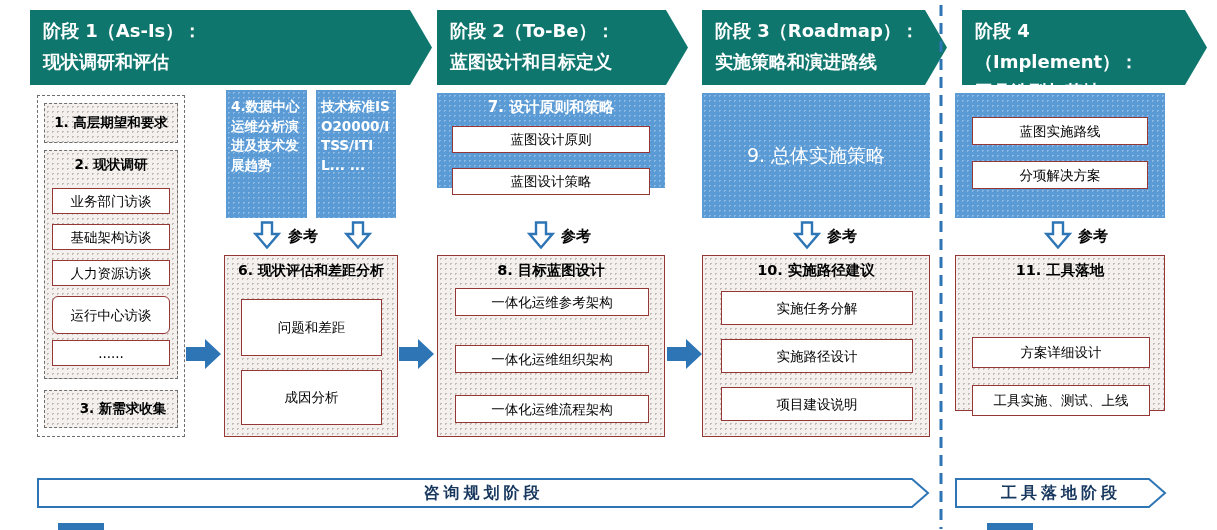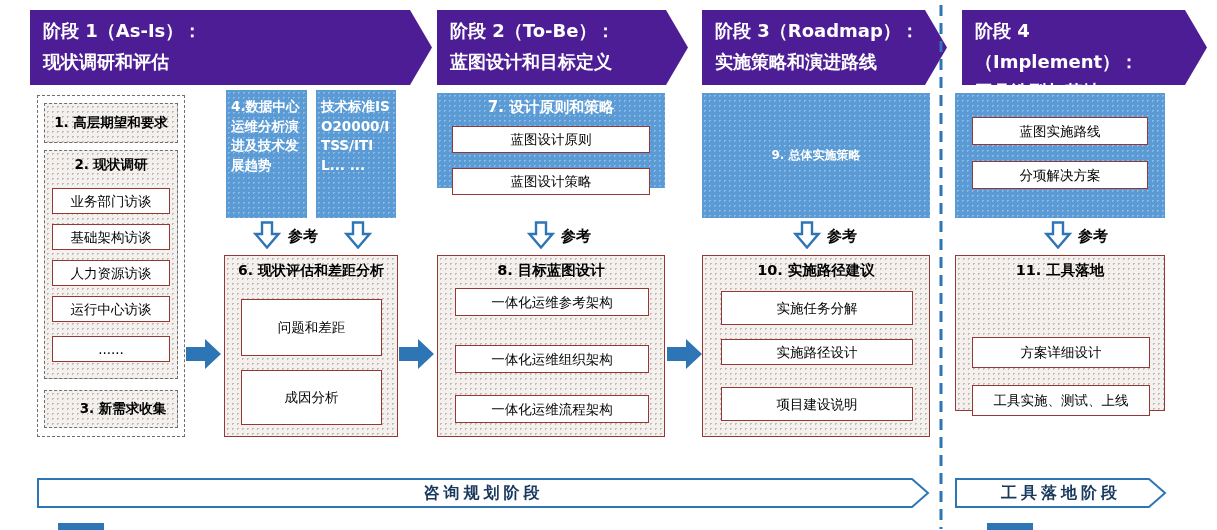--- a/index.html
+++ b/index.html
@@ -1,21 +1,21 @@
 <!DOCTYPE html>
 <html><head>
 <meta charset="utf-8">
 <style>
   * { margin:0; padding:0; box-sizing:border-box; }
   html,body { background:#ffffff; }
   body { font-family:"DejaVu Sans","Liberation Sans",sans-serif; color:#000; }
   .canvas { position:relative; width:1217px; height:530px; background:#fff; overflow:hidden; }
   .abs { position:absolute; }
   .banner {
-    position:absolute; top:10px; height:75px; background:#4c1d95; color:#fff;
+    position:absolute; top:10px; height:75px; background:#0f766e; color:#fff;
     font-weight:bold; font-size:18px; line-height:1.7; padding:6px 28px 0 13px;
     clip-path:polygon(0 0, calc(100% - 22px) 0, 100% 50%, calc(100% - 22px) 100%, 0 100%);
   }
   .blue {
     background-color:#5B9BD5;
     background-image:radial-gradient(rgba(255,255,255,.30) 1px, transparent 1px);
     background-size:5px 5px;
     color:#fff;
   }
   .stipple {
@@ -66,21 +66,21 @@
 
   <div class="abs dashbox" style="left:37px;top:95px;width:148px;height:342px;"></div>
 
   <div class="abs dashbox stipple title" style="left:44px;top:103px;width:134px;height:40px;display:flex;align-items:center;justify-content:center;font-size:13.5px;">1. 高层期望和要求</div>
 
   <div class="abs dashbox stipple" style="left:44px;top:150px;width:134px;height:229px;padding:5px 7px;">
     <div class="title" style="font-size:13.5px;margin-bottom:14px;">2. 现状调研</div>
     <div class="redbox" style="height:26px;margin-bottom:10px;">业务部门访谈</div>
     <div class="redbox" style="height:26px;margin-bottom:10px;">基础架构访谈</div>
     <div class="redbox" style="height:26px;margin-bottom:10px;">人力资源访谈</div>
-    <div class="redbox" style="height:26px;margin-bottom:14px;">运行中心访谈</div>
+    <div class="redbox" style="height:38px;margin-bottom:6px;border-radius:6px;">运行中心访谈</div>
     <div class="redbox" style="height:26px;">......</div>
   </div>
 
   <div class="abs dashbox stipple title" style="left:44px;top:390px;width:134px;height:38px;display:flex;align-items:center;justify-content:center;font-size:13.5px;padding-left:24px;">3. 新需求收集</div>
 
   <svg class="abs" style="left:186px;top:338px;" width="36" height="32">
     <path d="M0 9 H19 V1 L35 16 L19 31 V23 H0 Z" fill="#2E75B6"></path>
   </svg>
 
   <div class="abs blue" style="left:226px;top:90px;width:81px;height:128px;font-size:13.5px;font-weight:bold;padding:7px 5px;line-height:1.45;word-break:break-all;">4.数据中心运维分析演进及技术发展趋势</div>
@@ -119,31 +119,31 @@
     <div class="title" style="font-size:14.5px;padding-top:5px;">8. 目标蓝图设计</div>
     <div class="redbox abs" style="left:17px;top:32px;width:194px;height:28px;">一体化运维参考架构</div>
     <div class="redbox abs" style="left:17px;top:89px;width:194px;height:28px;">一体化运维组织架构</div>
     <div class="redbox abs" style="left:17px;top:139px;width:194px;height:28px;">一体化运维流程架构</div>
   </div>
 
   <svg class="abs" style="left:667px;top:338px;" width="36" height="32">
     <path d="M0 9 H19 V1 L35 16 L19 31 V23 H0 Z" fill="#2E75B6"></path>
   </svg>
 
-  <div class="abs blue" style="left:702px;top:93px;width:228px;height:125px;display:flex;align-items:center;justify-content:center;font-size:12px;font-weight:bold;">9. 总体实施策略</div>
+  <div class="abs blue" style="left:702px;top:93px;width:228px;height:125px;display:flex;align-items:center;justify-content:center;font-size:19px;font-weight:normal;">9. 总体实施策略</div>
 
   <svg class="abs" style="left:793px;top:221px;" width="28" height="28">
     <path d="M9 1.5 H19 V13 H25.5 L14 26.5 L2.5 13 H9 Z" fill="#ffffff" stroke="#2E75B6" stroke-width="2.4"></path>
   </svg>
   <div class="ref" style="left:827px;top:227px;">参考</div>
 
   <div class="abs stipple" style="left:702px;top:255px;width:228px;height:182px;border:1px solid #953735;">
     <div class="title" style="font-size:14.5px;padding-top:5px;">10. 实施路径建议</div>
     <div class="redbox abs" style="left:18px;top:35px;width:192px;height:34px;">实施任务分解</div>
-    <div class="redbox abs" style="left:18px;top:83px;width:192px;height:26px;">实施路径设计</div>
+    <div class="redbox abs" style="left:18px;top:83px;width:192px;height:34px;">实施路径设计</div>
     <div class="redbox abs" style="left:18px;top:131px;width:192px;height:34px;">项目建设说明</div>
   </div>
 
   <div class="abs blue" style="left:955px;top:93px;width:210px;height:125px;">
     <div class="redbox abs" style="left:17px;top:24px;width:176px;height:28px;">蓝图实施路线</div>
     <div class="redbox abs" style="left:17px;top:68px;width:176px;height:28px;">分项解决方案</div>
   </div>
 
   <svg class="abs" style="left:1044px;top:221px;" width="28" height="28">
     <path d="M9 1.5 H19 V13 H25.5 L14 26.5 L2.5 13 H9 Z" fill="#ffffff" stroke="#2E75B6" stroke-width="2.4"></path>

